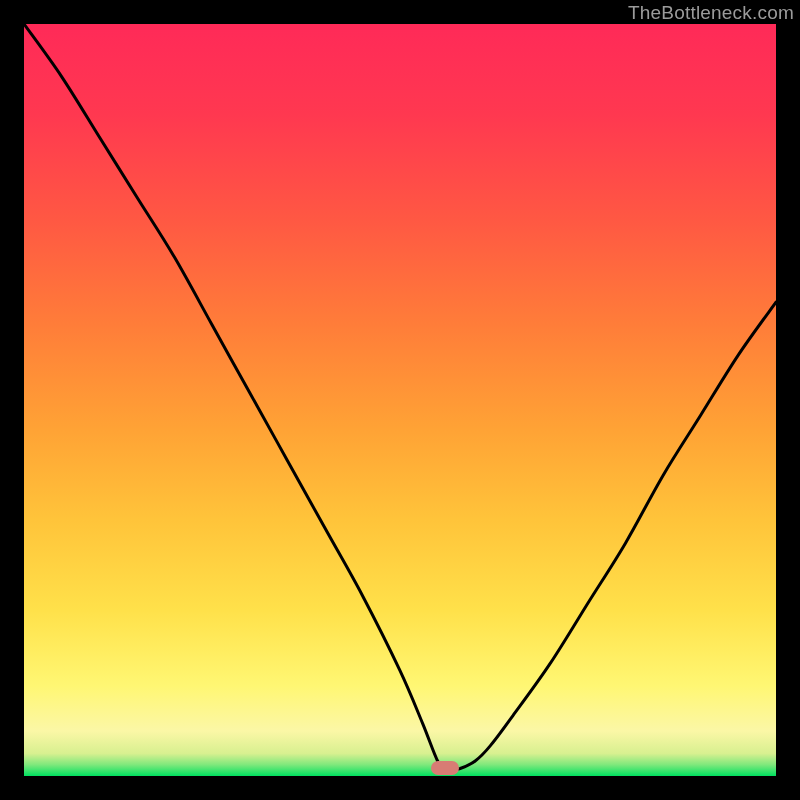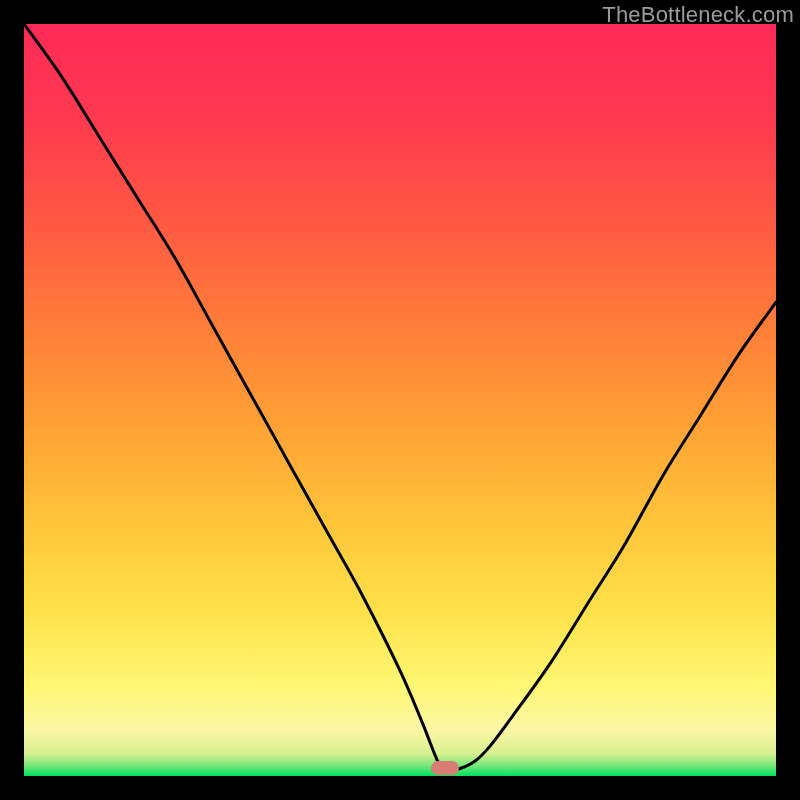--- a/index.html
+++ b/index.html
@@ -56,21 +56,21 @@
     height: 14px;
     border-radius: 7px;
     background: #d87c74;
     transform: translate(-50%, -50%);
   }
   .watermark {
     position: absolute;
     top: 2px;
     right: 6px;
     color: #9b9b9b;
-    font-size: 22px;
+    font-size: 19px;
     letter-spacing: 0.2px;
     user-select: none;
   }
 </style>
 </head>
 <body>
 
 <div class="frame">
 
   <div class="watermark">TheBottleneck.com</div>

